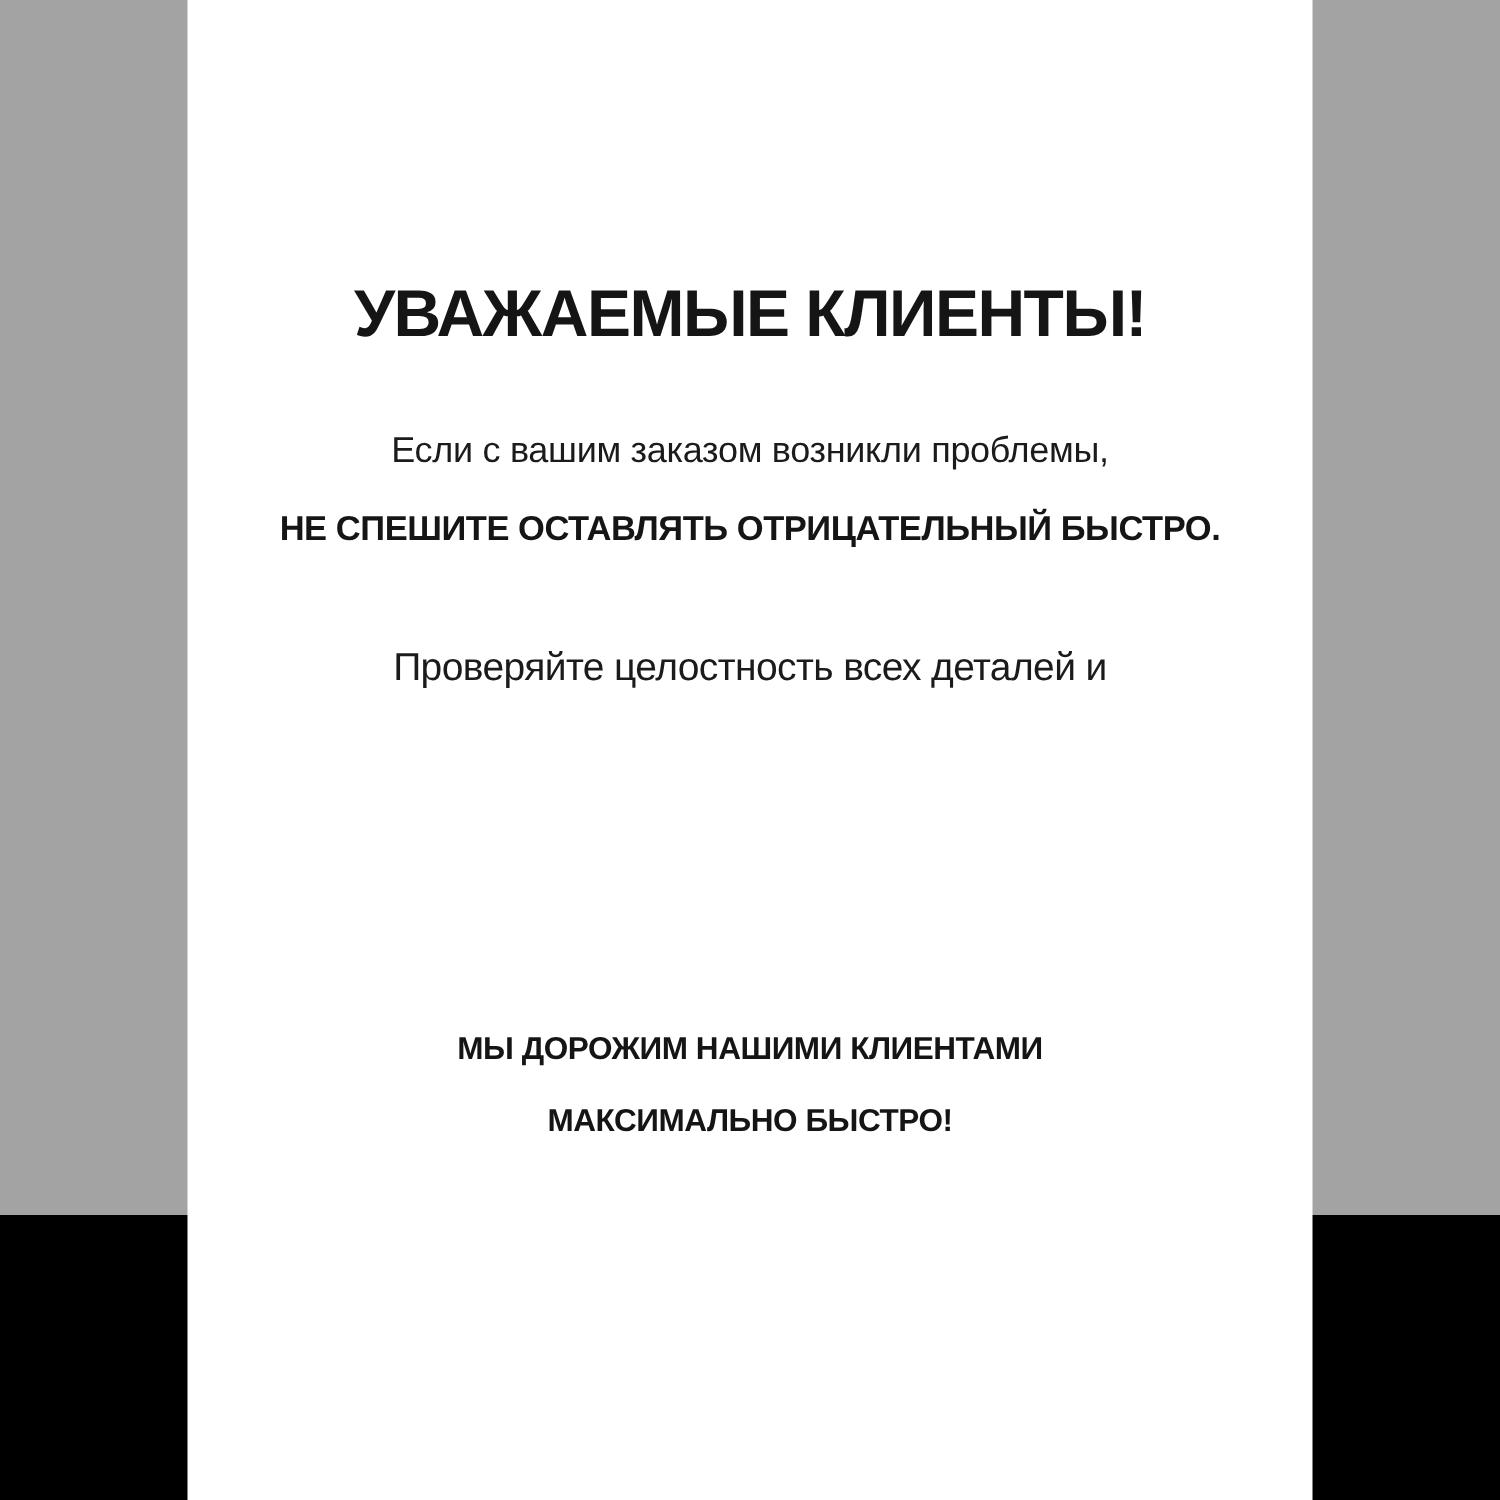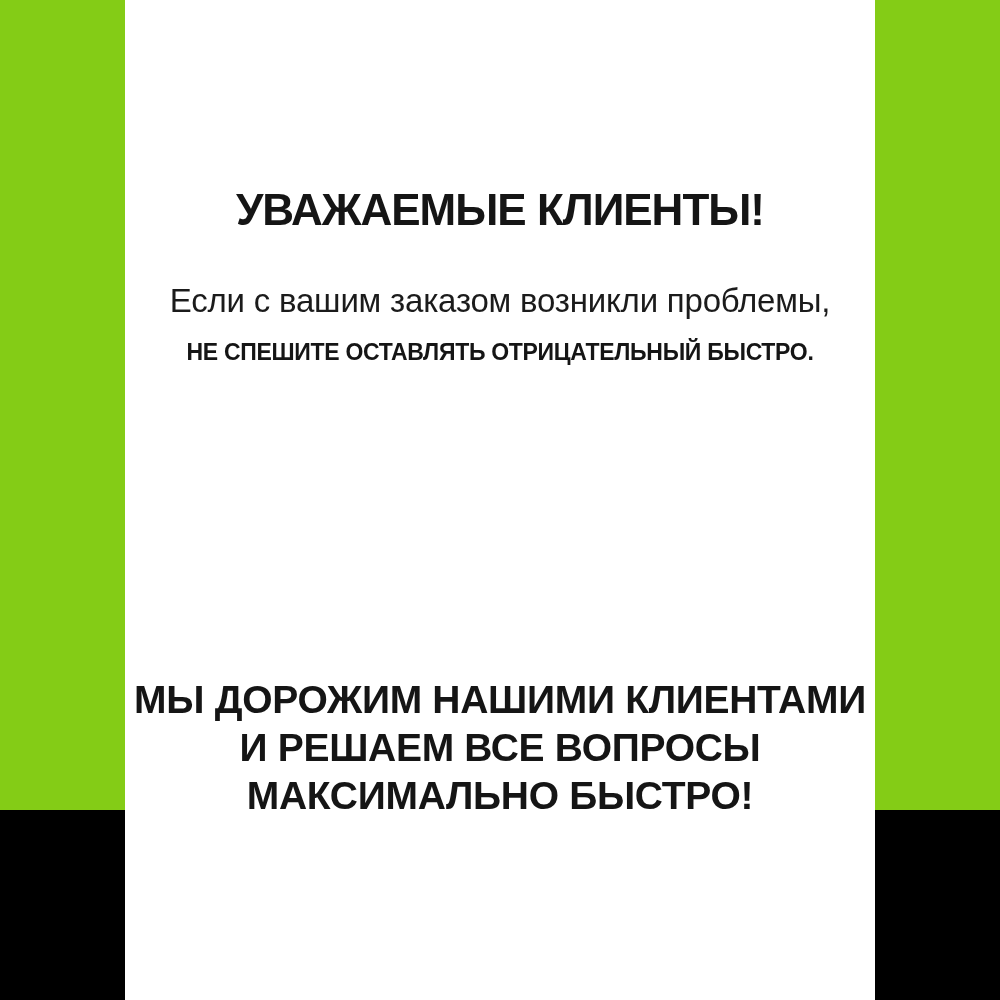--- a/index.html
+++ b/index.html
@@ -10,21 +10,21 @@
     width: 1000px;
     height: 1000px;
     background: #000000;
     overflow: hidden;
     font-family: "Liberation Sans", sans-serif;
   }
   .stage {
     position: relative;
     width: 1000px;
     height: 810px;
-    background: #84cc16;
+    background: #a3a3a3;
   }
   .card {
     position: absolute;
     left: 125px;
     top: 0;
     width: 750px;
     height: 1000px;
     background: #ffffff;
   }
   .txt {
@@ -38,21 +38,21 @@
   .title {
     top: 188px;
     font-size: 44px;
     line-height: 44px;
     font-weight: 700;
     letter-spacing: -1px;
     color: #151515;
   }
   .intro {
     top: 286px;
-    font-size: 33px;
+    font-size: 24px;
     line-height: 29px;
     font-weight: 400;
     letter-spacing: -0.2px;
   }
   .warning {
     top: 341px;
     font-size: 23px;
     line-height: 23px;
     font-weight: 700;
     letter-spacing: -0.3px;
@@ -60,42 +60,42 @@
   }
   .paragraph {
     top: 423px;
     font-size: 26px;
     line-height: 42px;
     font-weight: 400;
     letter-spacing: -0.4px;
   }
   .closing {
     top: 676px;
-    font-size: 39px;
+    font-size: 21px;
     line-height: 48px;
     font-weight: 700;
     letter-spacing: -0.3px;
     color: #151515;
   }
 </style>
 </head>
 <body>
 
 <div class="stage">
   <div class="card">
 
     <div class="txt title">УВАЖАЕМЫЕ КЛИЕНТЫ!</div>
 
     <div class="txt intro">Если с вашим заказом возникли проблемы,</div>
 
     <div class="txt warning">НЕ СПЕШИТЕ ОСТАВЛЯТЬ ОТРИЦАТЕЛЬНЫЙ БЫСТРО.</div>
 
     <div class="txt paragraph">
+      <div>Проверяйте целостность всех деталей и</div>
     </div>
 
     <div class="txt closing">
       <div>МЫ ДОРОЖИМ НАШИМИ КЛИЕНТАМИ</div>
-      <div>И РЕШАЕМ ВСЕ ВОПРОСЫ</div>
       <div>МАКСИМАЛЬНО БЫСТРО!</div>
     </div>
 
   </div>
 </div>
 
 </body></html>

